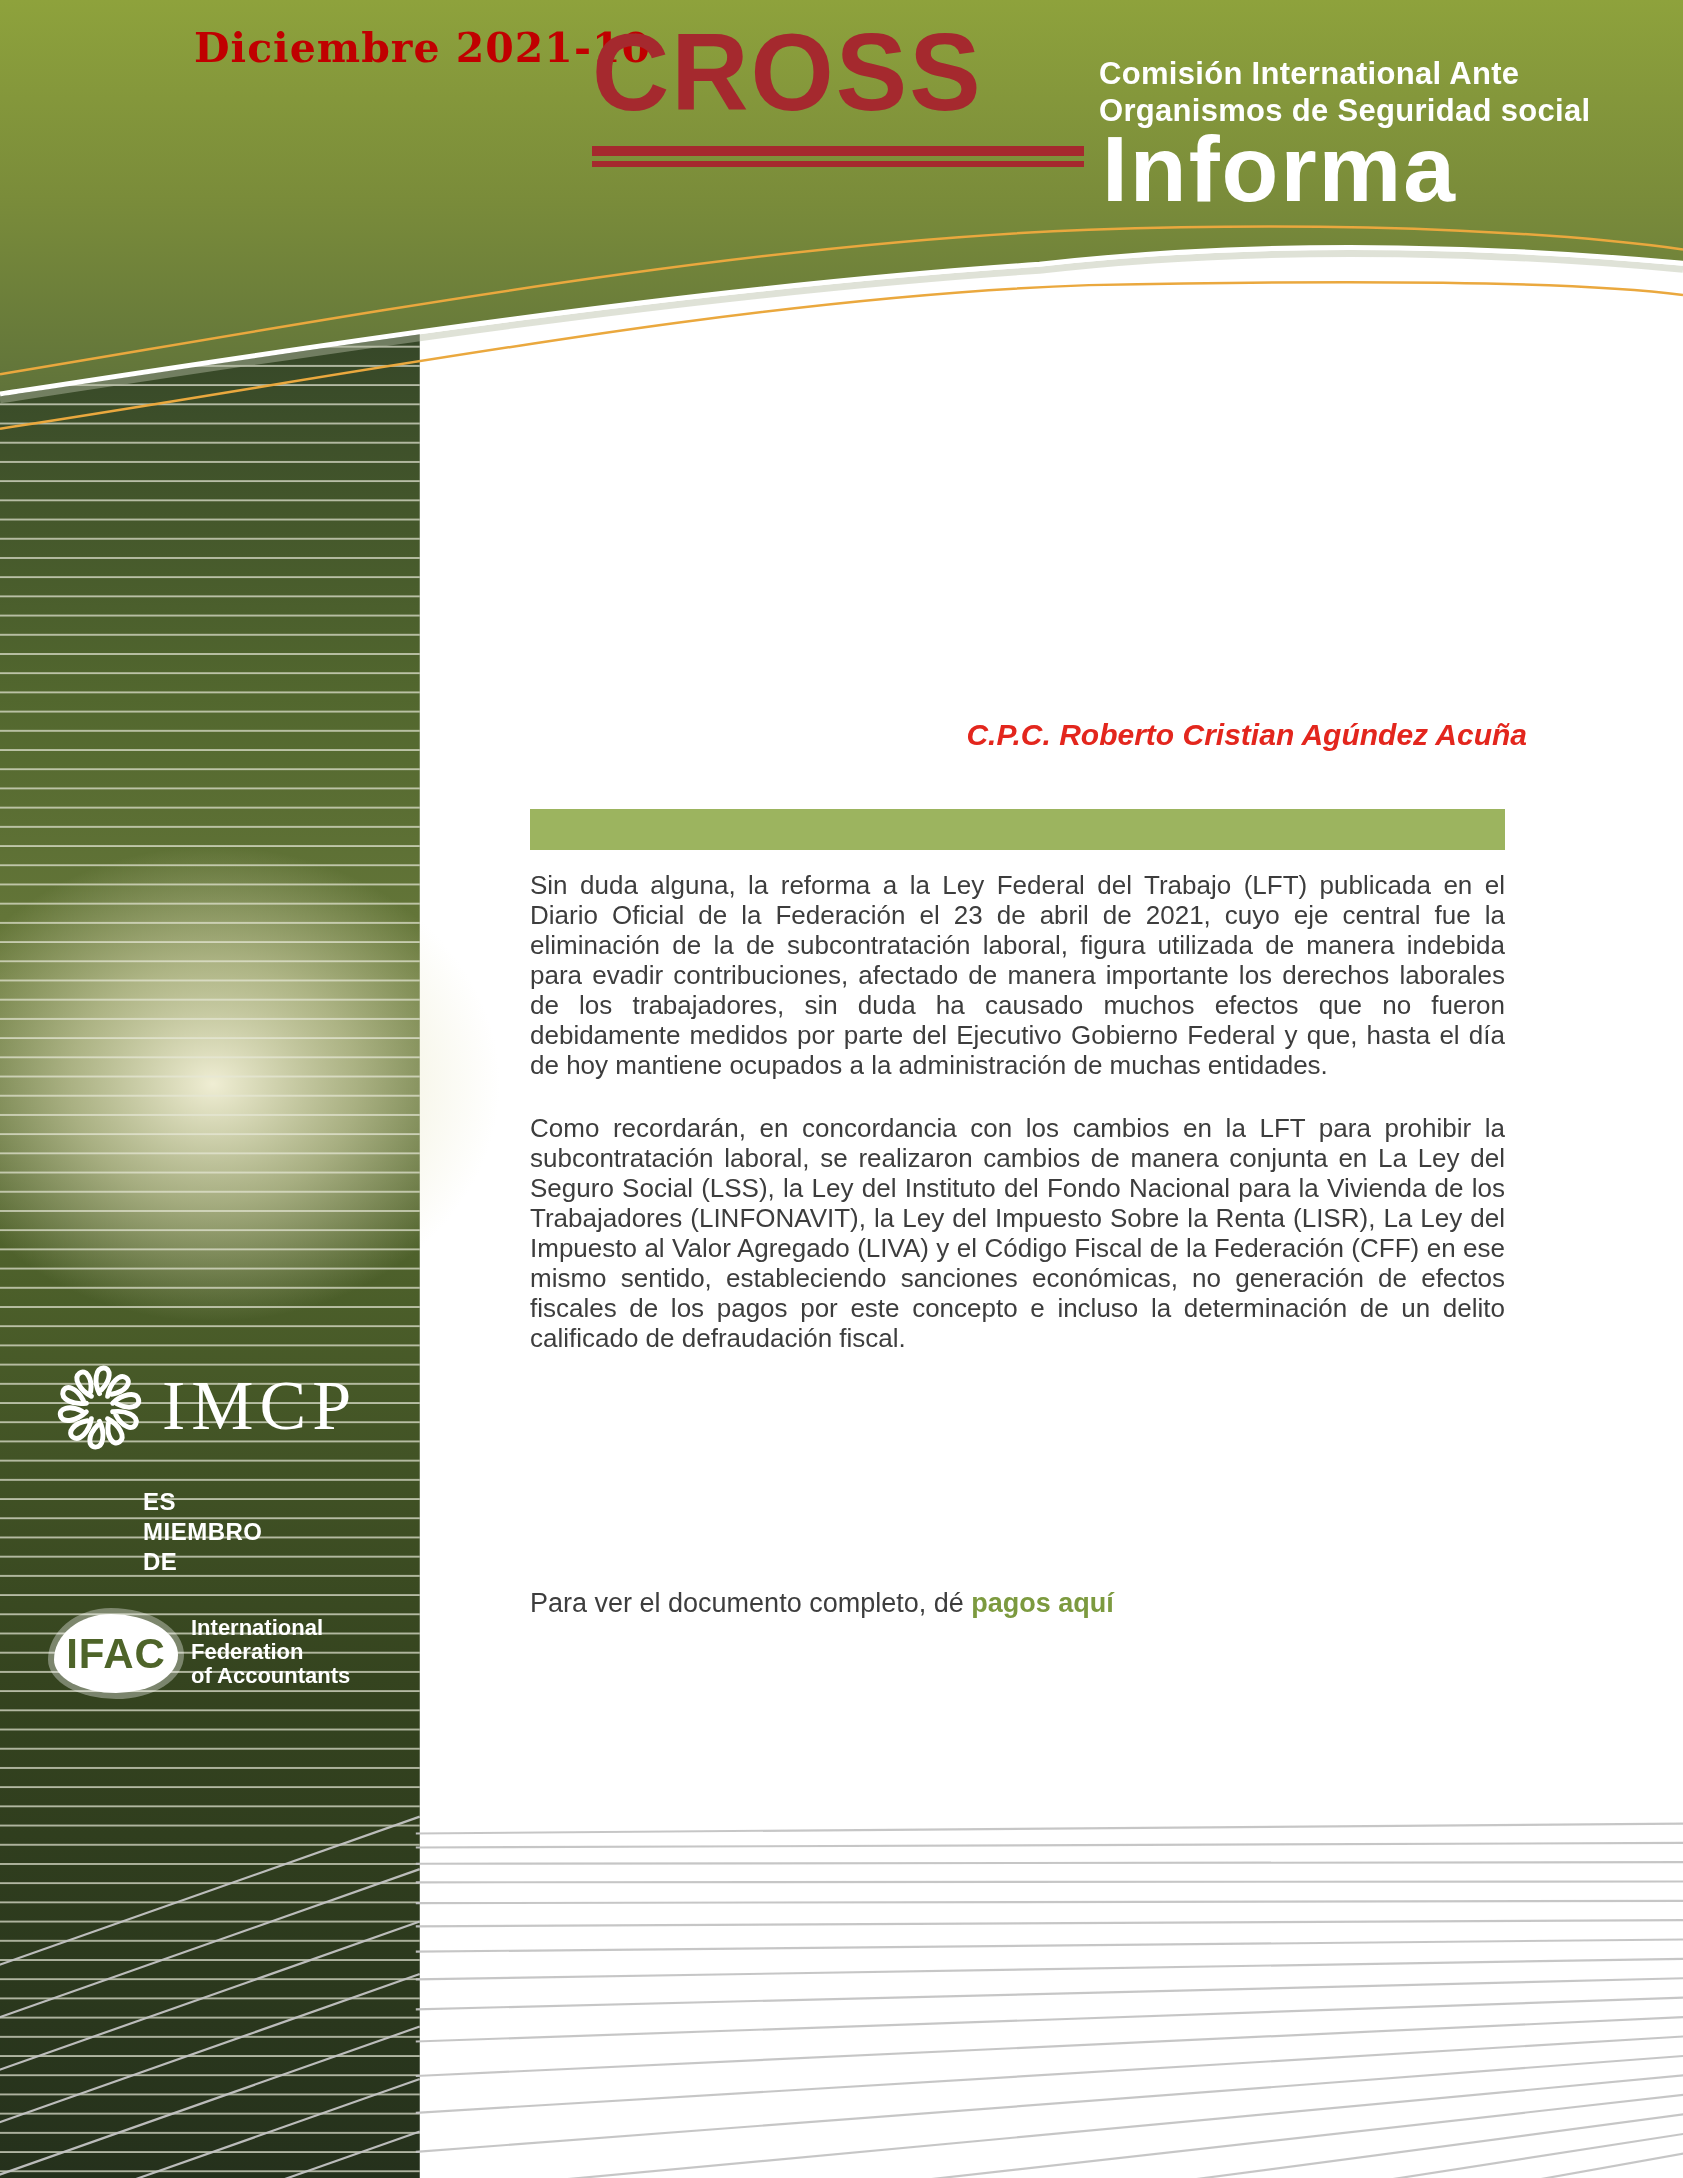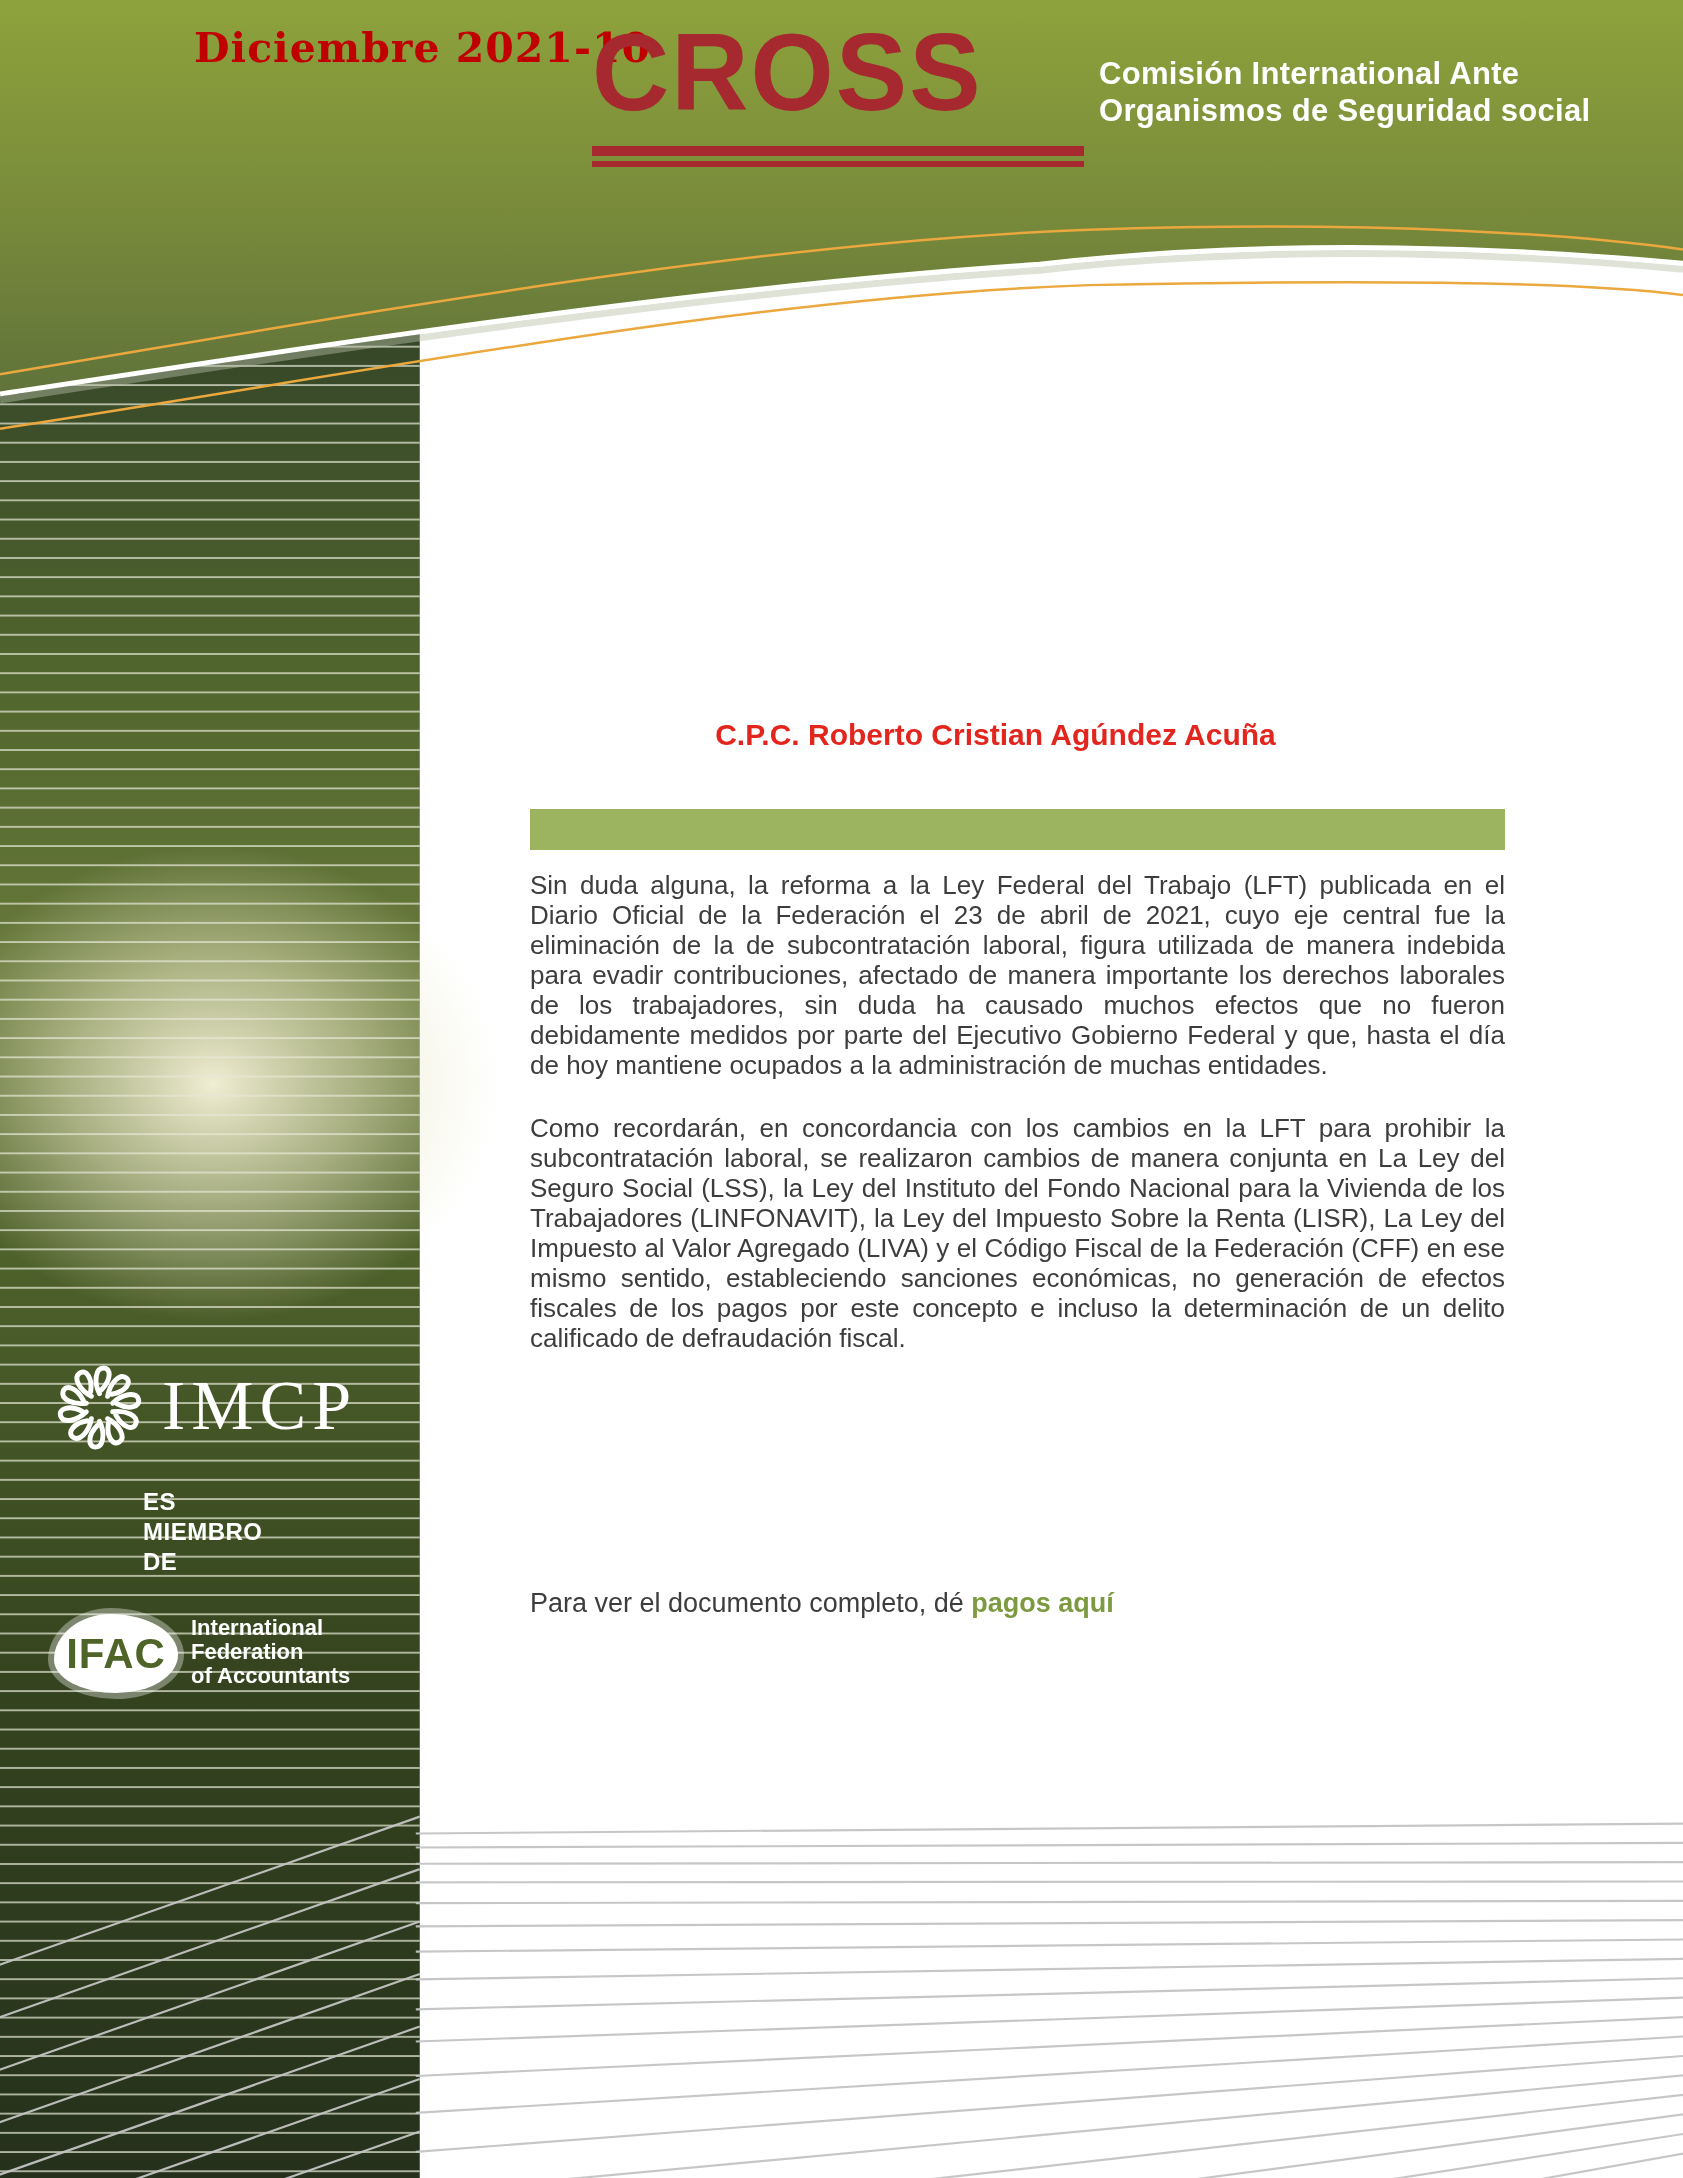--- a/index.html
+++ b/index.html
@@ -37,22 +37,22 @@
     text-align:center;color:#1a1a1a;
   }
   .title-line{
     font-weight:700;font-size:38px;letter-spacing:0.5px;line-height:55px;
     margin-bottom:21px;transform:scaleX(0.85);transform-origin:50% 50%;
     white-space:nowrap;
   }
   .title-line .big{font-size:53px;}
 
   .author{
-    position:absolute;left:508px;top:713px;width:975px;text-align:center;
-    color:#e3261d;font-weight:700;font-size:30px;line-height:43px;
+    position:absolute;left:552px;top:713px;width:975px;text-align:right;
+    color:#e3261d;font-style:italic;font-weight:700;font-size:30px;line-height:43px;
   }
   .green-bar{position:absolute;left:530px;top:809px;width:975px;height:41px;background:#9cb45f;}
 
   .body-text{
     position:absolute;left:530px;top:870px;width:975px;
     font-size:26px;line-height:30px;text-align:justify;color:#3d3d3d;
   }
   .body-text p{margin:0 0 33px 0;}
 
   .footer-note{
@@ -173,20 +173,21 @@
     <div class="cross-word">CROSS</div>
     <div class="cross-line1"></div>
     <div class="cross-line2"></div>
   </div>
 
   <div class="tagline">
     <div>Comisión International Ante</div>
     <div>Organismos de Seguridad social</div>
   </div>
 
+  <div class="informa">Informa</div>
 
 
   <div class="author">
     <div>C.P.C. Roberto Cristian Agúndez Acuña</div>
   </div>
 
   <div class="green-bar"></div>
 
   <div class="body-text">
     <p>Sin duda alguna, la reforma a la Ley Federal del Trabajo (LFT) publicada en el Diario Oficial de la Federación el 23 de abril de 2021, cuyo eje central fue la eliminación de la de subcontratación laboral, figura utilizada de manera indebida para evadir contribuciones, afectado de manera importante los derechos laborales de los trabajadores, sin duda ha causado muchos efectos que no fueron debidamente medidos por parte del Ejecutivo Gobierno Federal y que, hasta el día de hoy mantiene ocupados a la administración de muchas entidades.</p>

